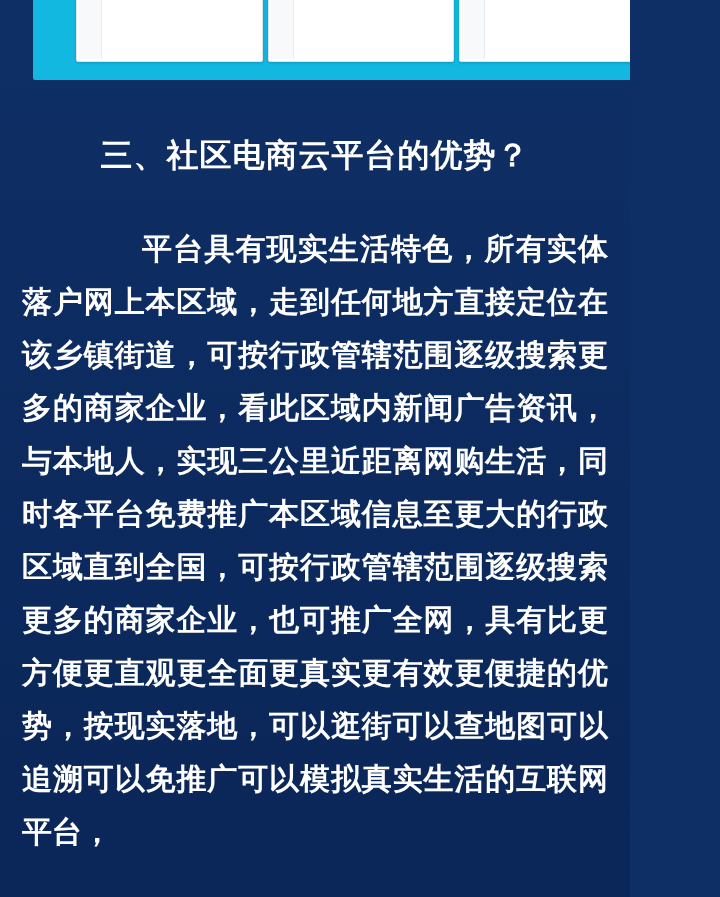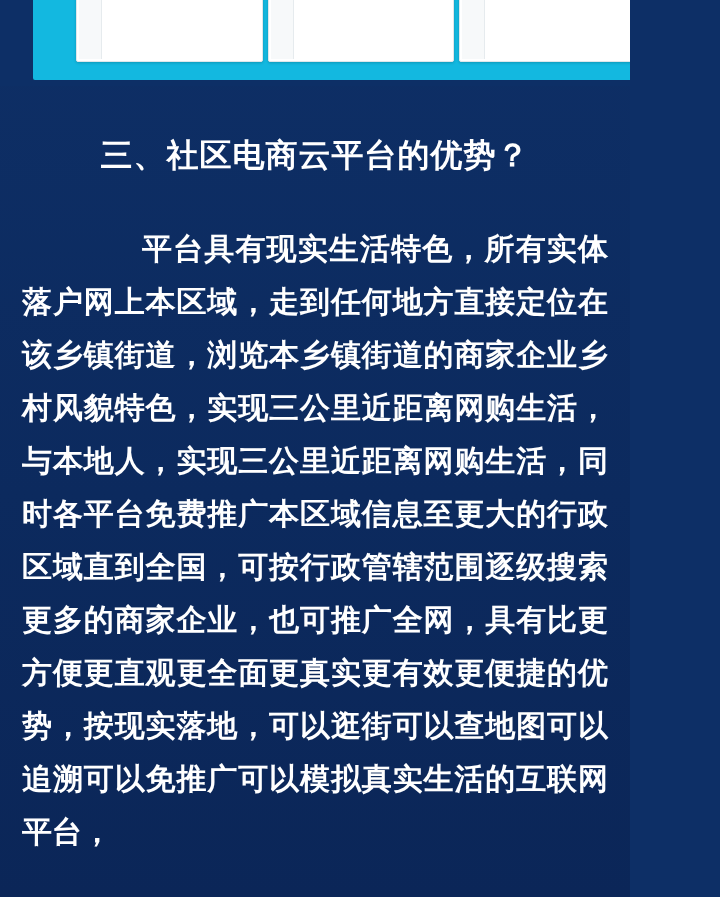--- a/index.html
+++ b/index.html
@@ -138,16 +138,16 @@
         </div>
 
       </div>
 
     </div>
   </div>
 
   <h2 class="headline">三、社区电商云平台的优势？</h2>
 
   <div class="body-wrap">
-    <p class="body-text">平台具有现实生活特色，所有实体落户网上本区域，走到任何地方直接定位在该乡镇街道，浏览本乡镇街道的商家企业乡村风貌特色，实现三公里近距离网购生活，与本地人，实现三公里近距离网购生活，同时各平台免费推广本区域信息至更大的行政区域直到全国，可按行政管辖范围逐级搜索更多的商家企业，也可推广全网，具有比更方便更直观更全面更真实更有效更便捷的优势，按现实落地，可以逛街可以查地图可以追溯可以免推广可以模拟真实生活的互联网平台，</p>
+    <p class="body-text">平台具有现实生活特色，所有实体落户网上本区域，走到任何地方直接定位在该乡镇街道，可按行政管辖范围逐级搜索更多的商家企业，看此区域内新闻广告资讯，与本地人，实现三公里近距离网购生活，同时各平台免费推广本区域信息至更大的行政区域直到全国，可按行政管辖范围逐级搜索更多的商家企业，也可推广全网，具有比更方便更直观更全面更真实更有效更便捷的优势，按现实落地，可以逛街可以查地图可以追溯可以免推广可以模拟真实生活的互联网平台，</p>
   </div>
 
 </div>
 
 </body></html>

